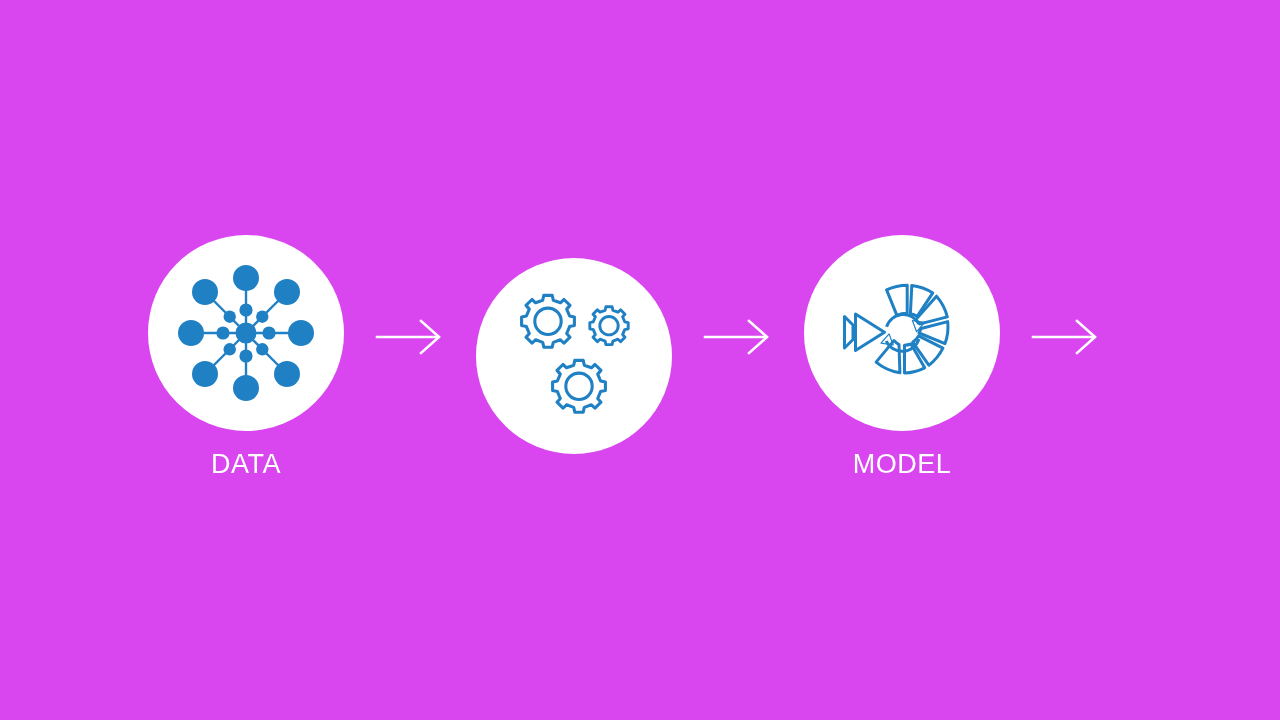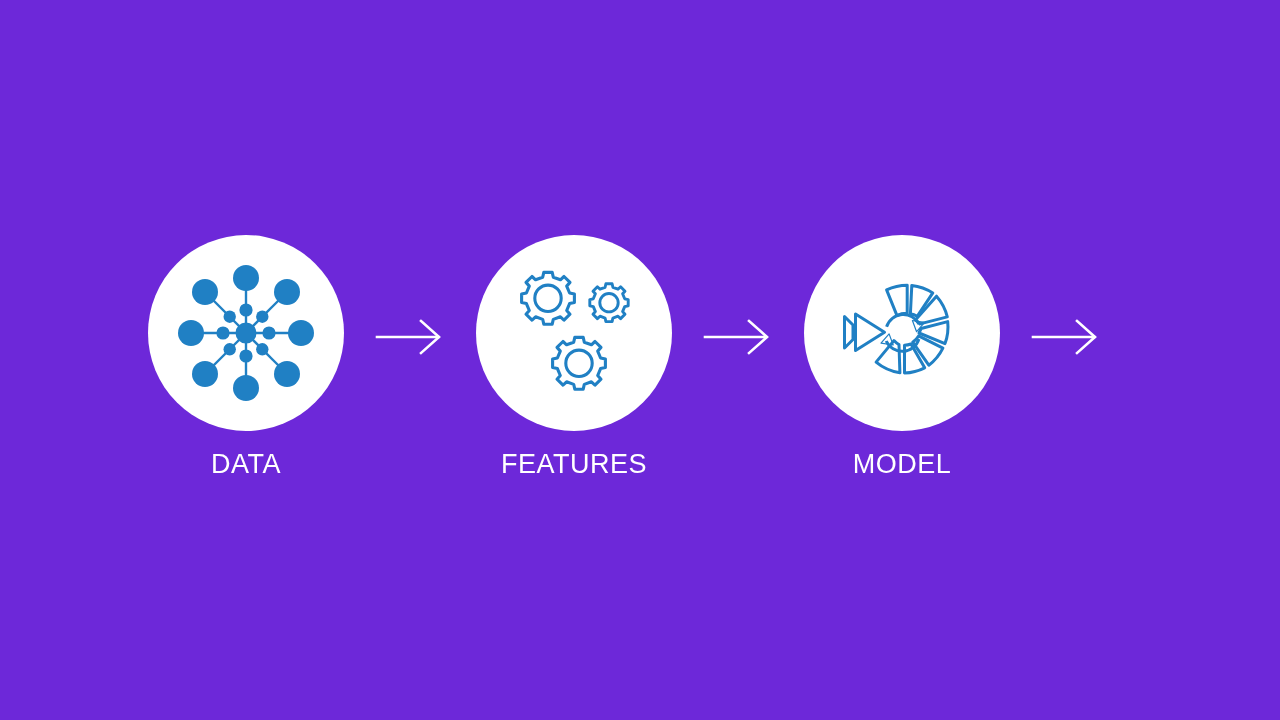--- a/index.html
+++ b/index.html
@@ -69,21 +69,21 @@
     justify-content: center;
     margin-bottom: 47px;
   }
   .connector svg {
     display: block;
   }
 </style>
 </head>
 <body>
 
-<div id="stage" style="background: #6d28d9;">
+<div id="stage" style="background: #d946ef;">
 
   <div class="pipeline">
 
     <div class="step">
       <div class="disc">
         <svg width="150" height="150" viewBox="0 0 150 150">
           <g stroke="#2080C4" stroke-width="2.4" fill="none">
             <line x1="75" y1="75" x2="75" y2="26"></line>
             <line x1="75" y1="75" x2="75" y2="124"></line>
             <line x1="75" y1="75" x2="26" y2="75"></line>
@@ -166,21 +166,20 @@
                  L 18.7,7.5 L 22.0,11.2 L 16.0,17.1 L 12.4,13.8
                  L 5.3,16.4 L 4.2,21.2 L -4.2,21.2 L -5.3,16.4
                  L -12.4,13.8 L -16.0,17.1 L -22.0,11.2 L -18.7,7.5
                  L -21.6,0.6 L -26.4,-0.5 L -26.4,-8.9 L -21.6,-10.0
                  L -18.7,-16.9 L -22.0,-20.6 L -16.0,-26.5 L -12.4,-23.2
                  L -5.3,-25.8 Z"></path>
             <circle cx="0" cy="-4.7" r="13.2" fill="none" stroke="#2080C4" stroke-width="3.1"></circle>
           </g>
         </svg>
       </div>
-      <div class="step-label">FEATURES</div>
     </div>
 
     <div class="connector">
       <svg width="70" height="40" viewBox="0 0 70 40">
         <g stroke="#FFFFFF" stroke-width="2.6" fill="none" stroke-linecap="square">
           <line x1="2" y1="20" x2="63" y2="20"></line>
           <polyline points="46,4 64,20 46,36"></polyline>
         </g>
       </svg>
     </div>

